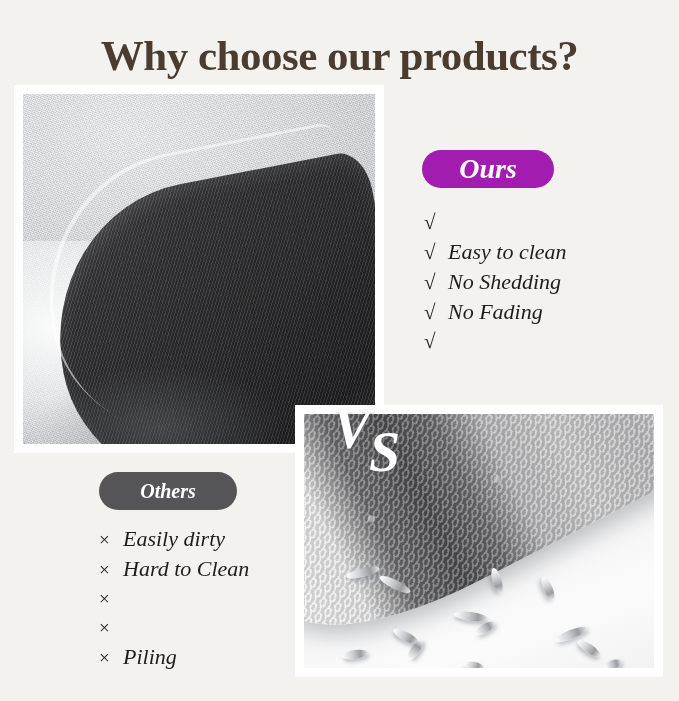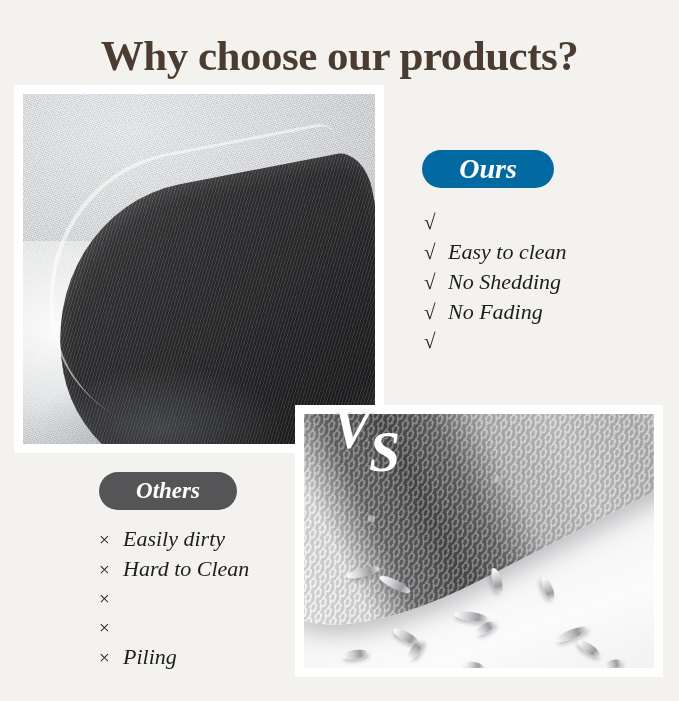--- a/index.html
+++ b/index.html
@@ -198,29 +198,29 @@
     box-sizing: border-box;
   }
   #badge-ours {
     left: 422px;
     top: 150px;
     width: 132px;
     height: 38px;
     line-height: 38px;
     font-size: 28px;
     border-radius: 19px;
-    background: #0369a1;
+    background: #a21caf;
   }
   #badge-others {
     left: 99px;
     top: 472px;
     width: 138px;
     height: 38px;
     line-height: 38px;
-    font-size: 23px;
+    font-size: 20px;
     border-radius: 19px;
     background: #555557;
   }
 
   
   .feature-list {
     position: absolute;
     list-style: none;
     margin: 0;
     padding: 0;

